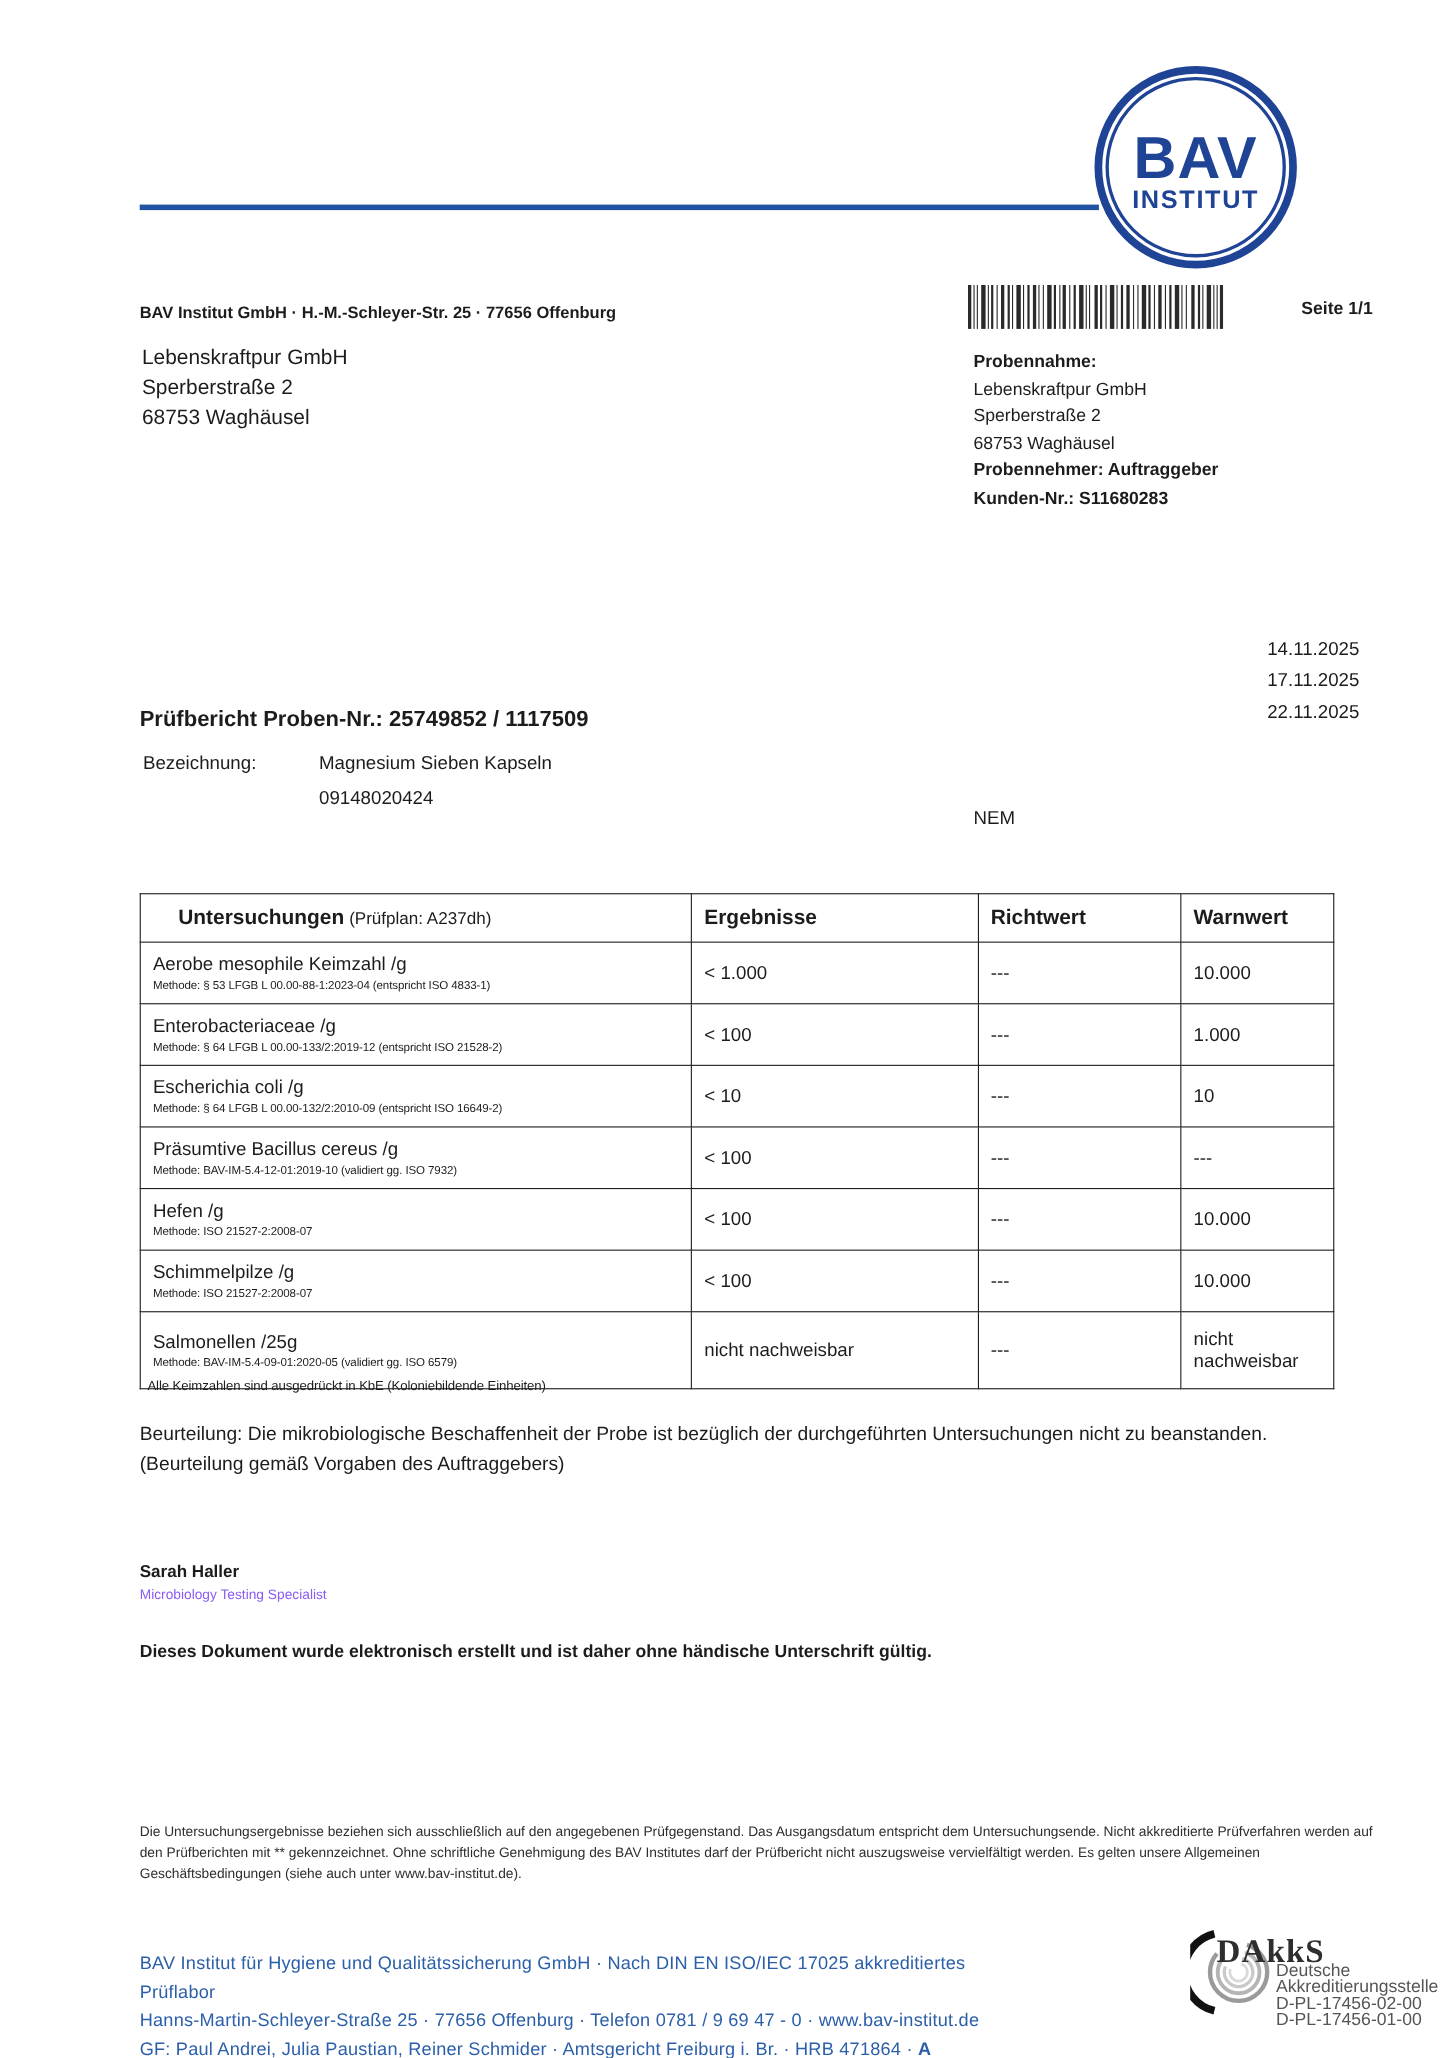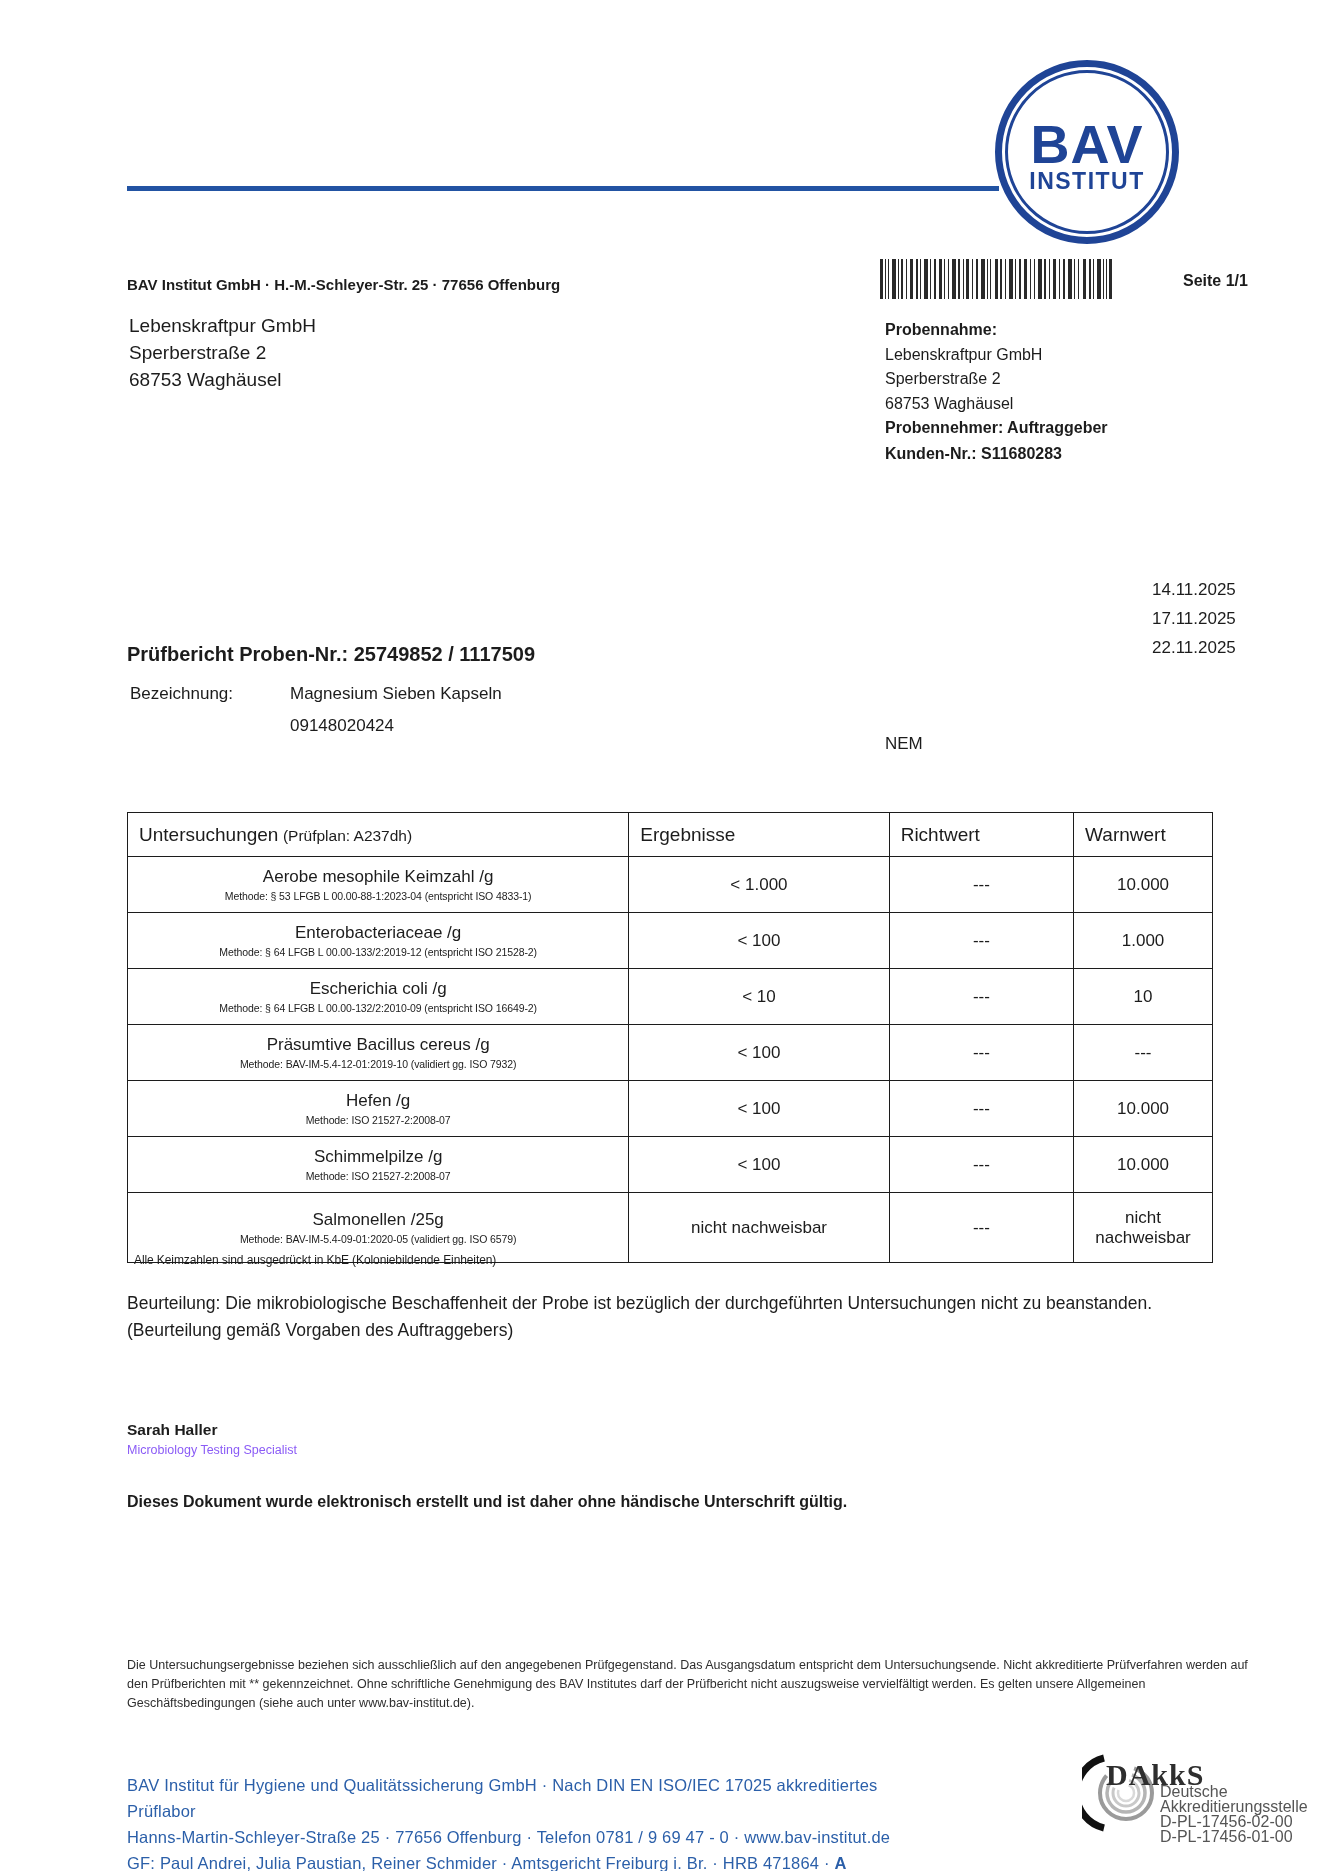--- a/index.html
+++ b/index.html
@@ -85,27 +85,27 @@
     position: absolute; left: 127px; top: 812px;
     width: 1086px; border-collapse: collapse;
     table-layout: fixed;
   }
   .results th, .results td {
     border: 1.6px solid #1c1c1c;
     padding: 5px 11px;
     text-align: left; vertical-align: middle;
   }
   .results th { height: 44px; }
-  .results td { height: 56px; text-align: center; }
+  .results td { height: 56px; }
   .results tr.tall td { height: 70px; }
   .col1 { width: 46.2%; }
   .col2 { width: 24.0%; }
   .col3 { width: 17.0%; }
   .col4 { width: 12.8%; }
-  .hdr-main { font-size: 19px; font-weight: normal; }
+  .hdr-main { font-size: 19px; font-weight: bold; margin-left: 23px; }
   .hdr-sub  { font-size: 15.5px; font-weight: normal; }
   .param-name { font-size: 17px; line-height: 21px; }
   .param-method { font-size: 10.5px; line-height: 14px; letter-spacing: -0.1px; margin-top: 2px; }
   .cell-val { font-size: 17px; margin-top: 24px; }
 
   .table-footnote {
     position: absolute; left: 134px; top: 1253px;
     font-size: 12px; letter-spacing: -0.1px;
   }
   .assessment {

